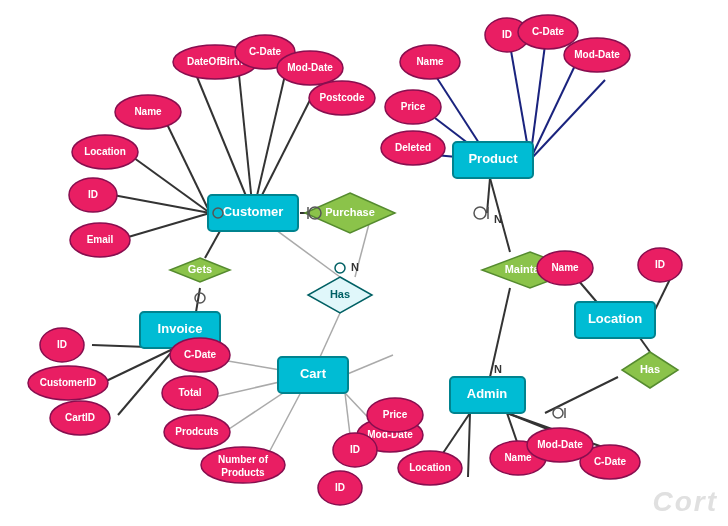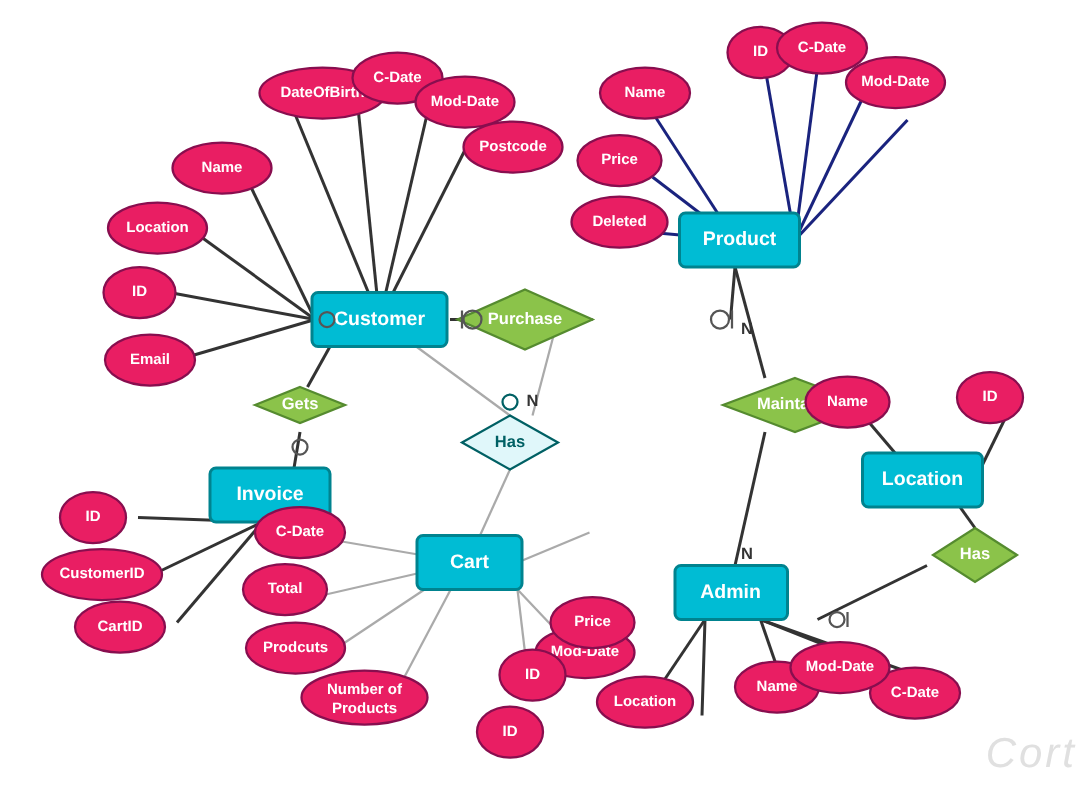--- a/index.html
+++ b/index.html
@@ -89,21 +89,21 @@
       font-weight: bold;
       text-anchor: middle;
       dominant-baseline: middle;
     }
     
     #watermark {
       position: absolute;
       bottom: 8px;
       right: 10px;
       font-size: 28px;
-      font-weight: normal;
+      font-weight: bold;
       color: #e0e0e0;
       font-style: italic;
       letter-spacing: 2px;
       pointer-events: none;
       user-select: none;
     }
   </style>
 </head>
 <body>
 

